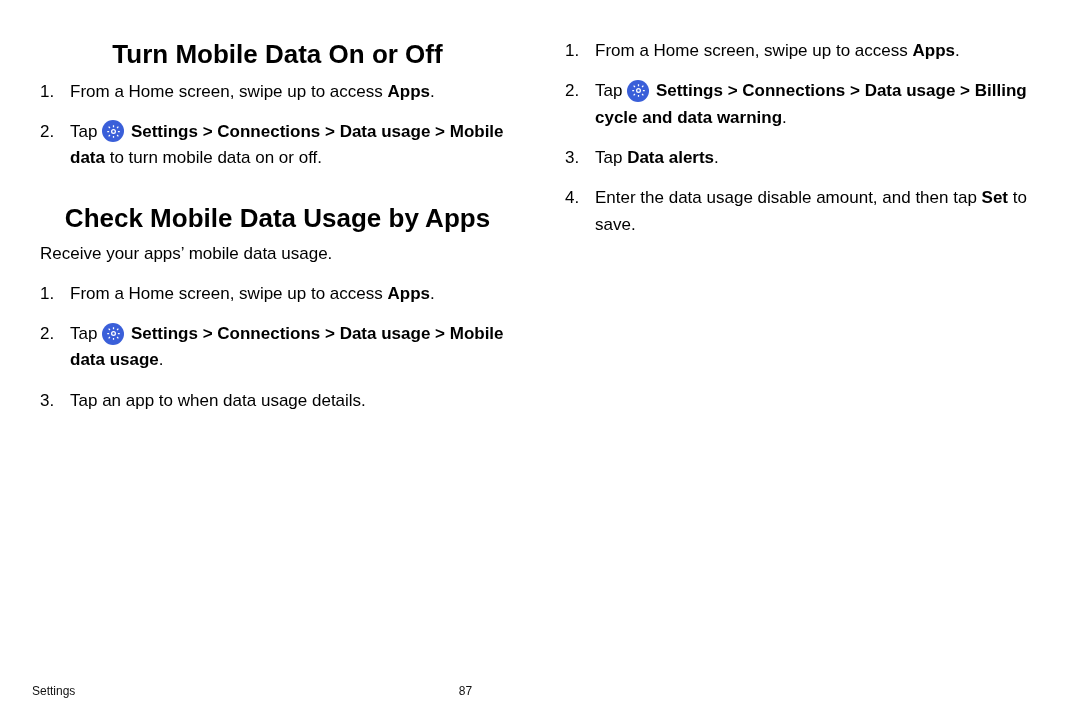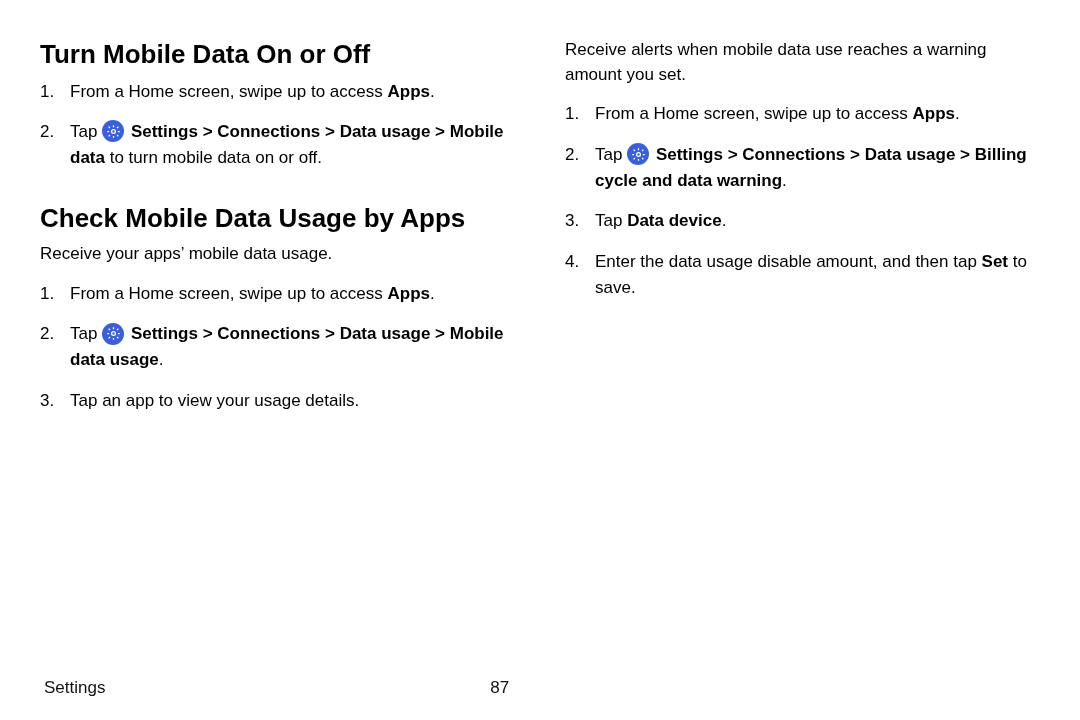--- a/index.html
+++ b/index.html
@@ -17,20 +17,21 @@
       gap: 50px;
     }
     .col {
       flex: 1;
     }
     h2 {
       font-size: 26px;
       font-weight: 700;
       margin-bottom: 8px;
       line-height: 1.25;
+      text-align: center;
     }
     .desc {
       font-size: 17px;
       line-height: 1.45;
       margin-bottom: 14px;
     }
     ol {
       list-style: none;
       counter-reset: step;
       margin-bottom: 30px;
@@ -62,23 +63,23 @@
       justify-content: center;
       margin: 0 2px 2px 0;
     }
     .settings-icon svg {
       width: 15px;
       height: 15px;
     }
     .footer {
       position: absolute;
       bottom: 22px;
-      left: 44px;
+      left: 32px;
       right: 40px;
-      font-size: 17px;
+      font-size: 12px;
       color: #111;
     }
     .page-num { display: inline-block; margin-left: 380px; }
     .chev { font-weight: 700; }
   </style>
 </head>
 <body>
 
 <div class="columns">
   <div class="col">
@@ -111,45 +112,44 @@
         <li>
           <span>Tap </span><span class="settings-icon">
               <svg viewBox="0 0 24 24" fill="none" stroke="#fff" stroke-width="2">
                 <circle cx="12" cy="12" r="3"></circle>
                 <path d="M12 2v3M12 19v3M4.2 4.2l2.1 2.1M17.7 17.7l2.1 2.1M2 12h3M19 12h3M4.2 19.8l2.1-2.1M17.7 6.3l2.1-2.1"></path>
               </svg>
             </span>
           <b>Settings</b><span class="chev"> &gt; </span><b>Connections</b><span class="chev"> &gt; </span><b>Data usage</b><span class="chev"> &gt; </span><b>Mobile data usage</b><span>.</span>
         </li>
         <li>
-          <span>Tap an app to view your usage details.</span>
+          <span>Tap an app to when data usage details.</span>
         </li>
       </ol>
     </div>
 
   </div>
 
   <div class="col">
     <div class="section">
-      <p class="desc">Receive alerts when mobile data use reaches a warning amount you set.</p>
       <ol>
         <li>
           <span>From a Home screen, swipe up to access </span><b>Apps</b><span>.</span>
         </li>
         <li>
           <span>Tap </span><span class="settings-icon">
               <svg viewBox="0 0 24 24" fill="none" stroke="#fff" stroke-width="2">
                 <circle cx="12" cy="12" r="3"></circle>
                 <path d="M12 2v3M12 19v3M4.2 4.2l2.1 2.1M17.7 17.7l2.1 2.1M2 12h3M19 12h3M4.2 19.8l2.1-2.1M17.7 6.3l2.1-2.1"></path>
               </svg>
             </span>
           <b>Settings</b><span class="chev"> &gt; </span><b>Connections</b><span class="chev"> &gt; </span><b>Data usage</b><span class="chev"> &gt; </span><b>Billing cycle and data warning</b><span>.</span>
         </li>
         <li>
-          <span>Tap </span><b>Data device</b><span>.</span>
+          <span>Tap </span><b>Data alerts</b><span>.</span>
         </li>
         <li>
           <span>Enter the data usage disable amount, and then tap </span><b>Set</b><span> to save.</span>
         </li>
       </ol>
     </div>
   </div>
 </div>
 
 <div class="footer">

